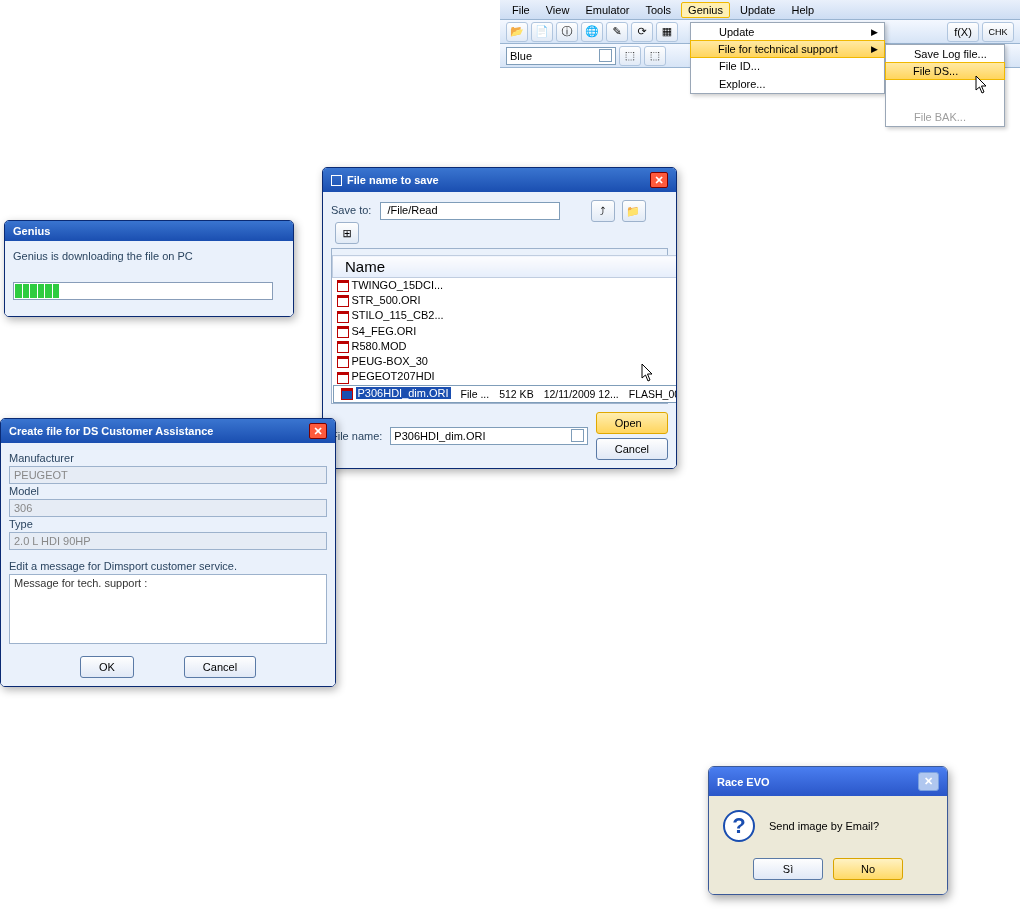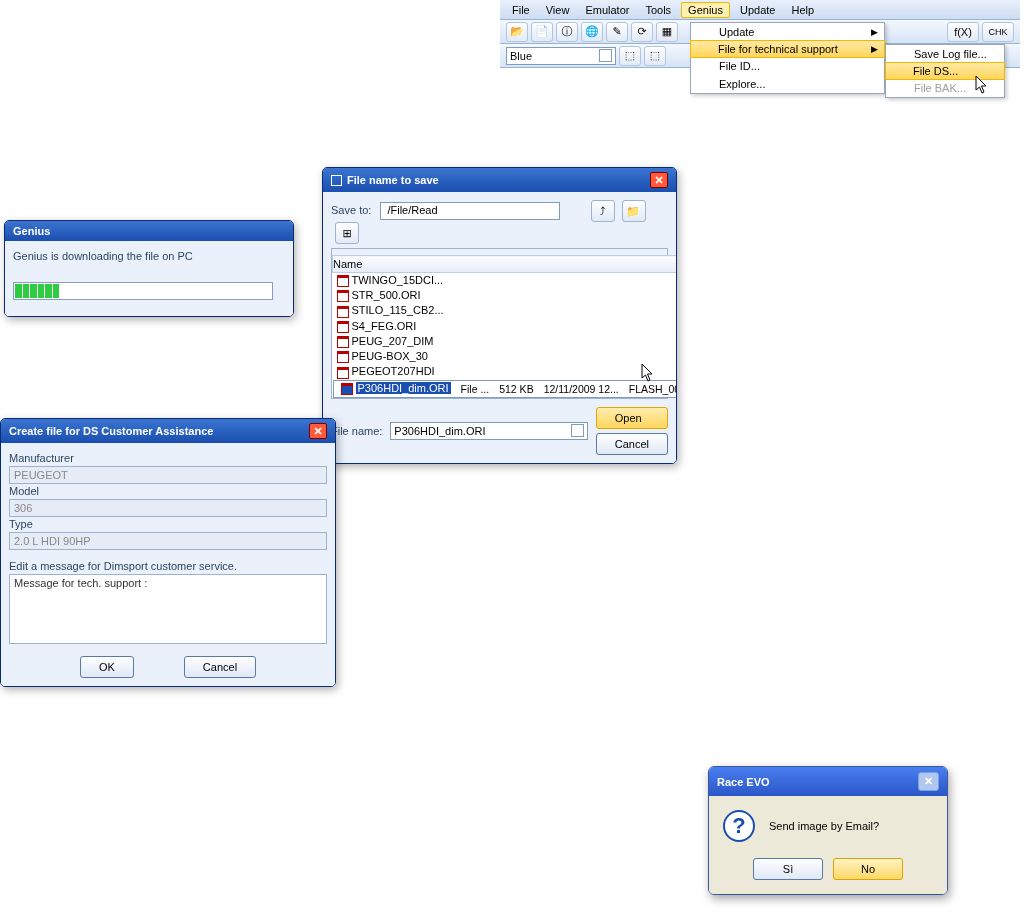--- a/index.html
+++ b/index.html
@@ -18,21 +18,21 @@
   .sel { display:inline-flex;align-items:center;gap:2px;border:1px solid #7f9db9;background:#fff;
     padding:0 3px;height:18px;min-width:110px;}
   .sel .dd{width:13px;height:13px;border:1px solid #7f9db9;display:inline-block;margin-left:auto;}
   .flyout{position:absolute;border:1px solid #9aa7b7;background:#fff;
     box-shadow:2px 2px 4px rgba(0,0,0,.2);}
   .flyout .item{display:flex;align-items:center;padding:3px 26px 3px 28px;cursor:default;
     white-space:nowrap;position:relative;}
   .flyout .item .arrow{position:absolute;right:6px;font-size:9px;}
   .flyout .item.hi{background:linear-gradient(#ffe9a3,#ffd55d);border:1px solid #f0b800;
     margin:-1px;padding:2px 25px 2px 27px;}
-  .flyout .item.disabled{color:#9e9e9e;}
+  .flyout .item.disabled{color:#9e9e9e;margin-top:29px;}
 
   
   .winblue{position:absolute;border:1px solid #0a2a73;border-radius:5px;overflow:hidden;
     box-shadow:2px 3px 8px rgba(0,0,0,.3);}
   .winblue .titlebar{background:linear-gradient(#3a75d0,#1a4eb0);color:#fff;font-weight:bold;
     padding:4px 8px;display:flex;align-items:center;text-align:right;}
   .winblue .closebtn{margin-left:auto;width:18px;height:16px;background:#ff5a3c;display:inline-flex;
     align-items:center;justify-content:center;color:#fff;border:1px solid #7a0000;border-radius:2px;}
   .winblue .body{background:#eaf1fb;padding:8px;}
   .field-lab{color:#2b4560;margin-top:1px;}
@@ -48,21 +48,21 @@
   .progress-inner i{flex:1;background:#2ecc40;}
 
   
   .fdlg-path{display:inline-block;border:1px solid #7f9db9;background:#fff;height:18px;
     padding:1px 6px;width:180px;vertical-align:middle;margin-left:6px;}
   .iconbtn{display:inline-flex;width:24px;height:22px;border:1px solid #9db2cc;
     background:linear-gradient(#fefefe,#e1eaf6);border-radius:3px;align-items:center;
     justify-content:center;margin-left:4px;vertical-align:middle;}
   table.fl{width:100%;border-collapse:collapse;background:#fff;margin-top:6px;}
   table.fl th{background:linear-gradient(#fcfcfe,#e6eefb);border:1px solid #c0cde0;
-    font-weight:normal;text-align:left;padding:2px 0;font-size:11px;margin-top:36px;}
+    font-weight:normal;text-align:left;padding:2px 12px;font-size:15px;margin-top:36px;}
   table.fl td{padding:1px 4px;border-bottom:0;white-space:nowrap;font-size:10.5px;}
   table.fl tr.sel td:first-child span{background:#1a4eb0;color:#fff;padding:0 2px;}
   .fileicon{display:inline-block;width:12px;height:12px;border:1px solid #b00;
     border-top:3px solid #b00;background:#fff;margin-right:3px;vertical-align:middle;}
   .fdlg-name-row{margin-top:8px;display:flex;align-items:center;gap:8px;}
   .fdlg-name-row .sel{flex:1;min-width:0;}
   .fdlg-btncol{display:flex;flex-direction:column;gap:4px;margin-left:auto;}
   .btn.hi{background:linear-gradient(#ffeeb0,#ffd55d);border-color:#e0a800;}
 
   
@@ -189,21 +189,21 @@
             <tr>
               <td><span class="fileicon"></span><span>STR_500.ORI</span></td>
             </tr>
             <tr>
               <td><span class="fileicon"></span><span>STILO_115_CB2...</span></td>
             </tr>
             <tr>
               <td><span class="fileicon"></span><span>S4_FEG.ORI</span></td>
             </tr>
             <tr>
-              <td><span class="fileicon"></span><span>PEUG_207_DIM</span></td>
+              <td><span class="fileicon"></span><span>R580.MOD</span></td>
             </tr>
             <tr>
               <td><span class="fileicon"></span><span>PEUG-BOX_30</span></td>
             </tr>
             <tr>
               <td><span class="fileicon"></span><span>PEGEOT207HDI</span></td>
             </tr>
             <tr class="sel">
               <td><span class="fileicon"></span><span>P306HDI_dim.ORI</span></td>
               <td>File ...</td>

